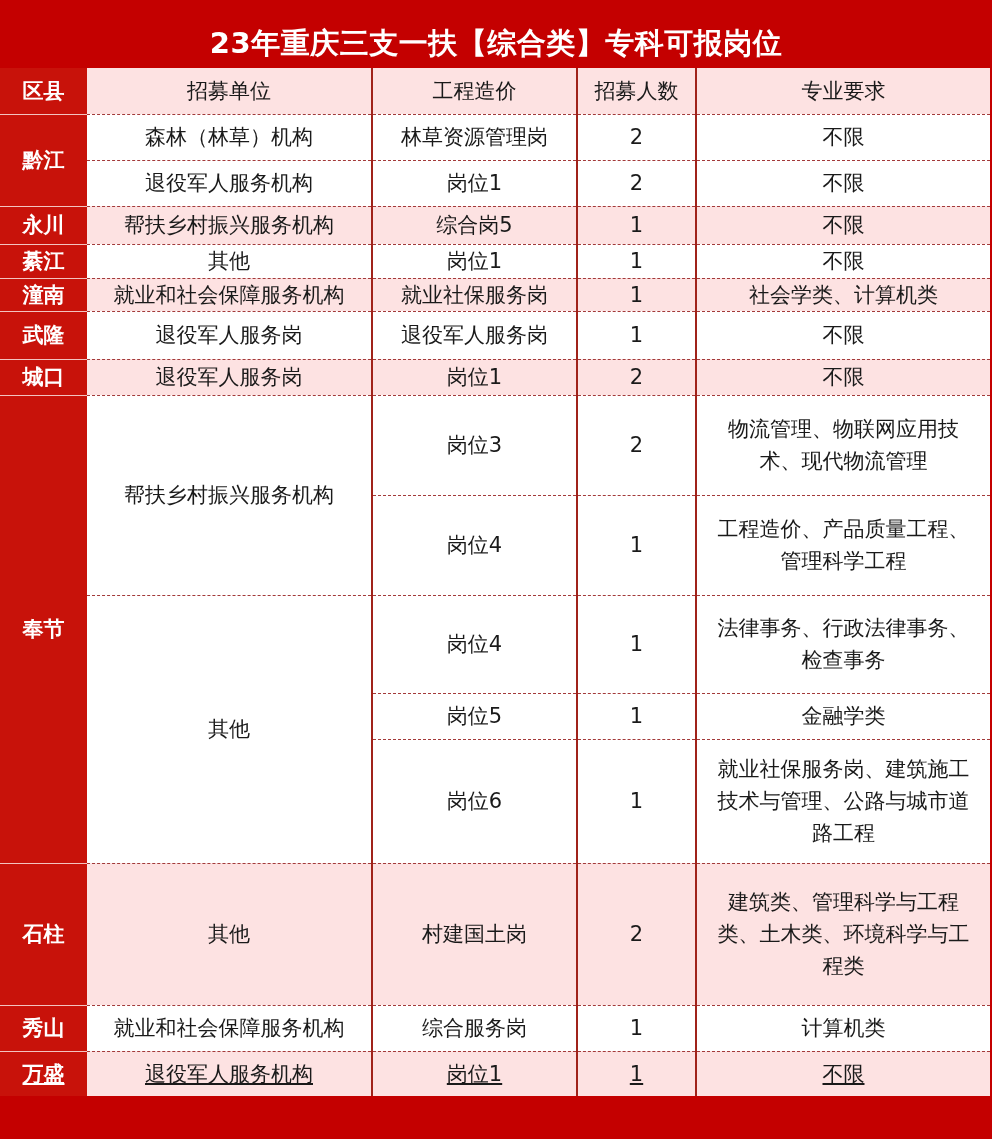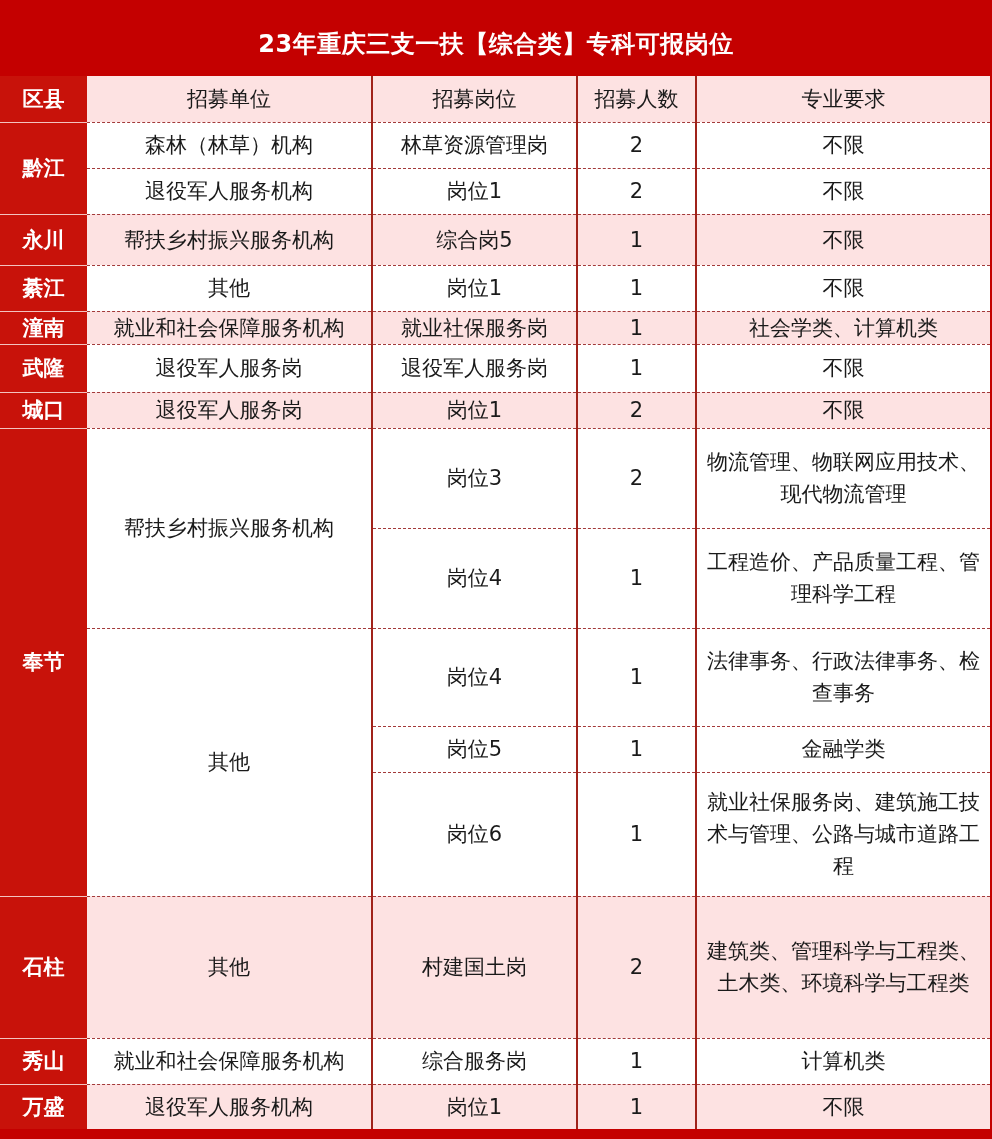--- a/index.html
+++ b/index.html
@@ -1,92 +1,92 @@
 <!DOCTYPE html>
 <html><head>
 <meta charset="utf-8">
 <style>
   * { box-sizing: border-box; margin: 0; padding: 0; }
   html, body { width: 992px; height: 1139px; background: #ffffff; overflow: hidden; }
   body { font-family: "DejaVu Sans", "Liberation Sans", sans-serif; }
   .wrap { position: relative; width: 992px; height: 1139px; background: #c40000; }
   .title {
     position: absolute; left: 0; top: 0; width: 992px; height: 88px;
-    background: #c40000; color: #ffffff; font-weight: bold; font-size: 24px;
+    background: #c40000; color: #ffffff; font-weight: bold; font-size: 29px;
     display: flex; align-items: center; justify-content: center; letter-spacing: 0.5px;
   }
   table {
-    position: absolute; left: 0; top: 76px; width: 990px;
+    position: absolute; left: 0; top: 68px; width: 990px;
     border-collapse: collapse; table-layout: fixed;
   }
   td, th {
     text-align: center; vertical-align: middle; font-size: 21px; color: #1a1a1a;
     font-weight: normal; line-height: 32px; padding: 0 8px;
     border-bottom: 1px dashed #a33a3a;
     border-left: 2px solid #a0231a;
   }
   th { background: #fde2e2; }
   td.district, th.district {
     background: #c8120a; color: #ffffff; font-weight: bold; border-left: none;
     border-bottom: 1px solid #f3c3c0; font-size: 21px; padding: 0;
   }
   td.unit, th.unit { border-left: none; margin-top: 32px; }
   tr.pink td:not(.district) { background: #fde2e2; }
   tr.white td:not(.district) { background: #ffffff; }
-  td.major { padding: 0 10px; }
-  .last td { border-bottom: none; }
+  td.major { padding: 0 20px; }
+  .last td { border-bottom: none; text-decoration: underline; }
 </style>
 </head>
 <body>
 
 <div class="wrap">
   <div class="title">23年重庆三支一扶【综合类】专科可报岗位</div>
 
   <table>
     <colgroup>
       <col style="width:87px">
       <col style="width:285px">
       <col style="width:205px">
       <col style="width:119px">
       <col style="width:294px">
     </colgroup>
     <thead>
       <tr style="height:46px">
         <th class="district">区县</th>
         <th class="unit">招募单位</th>
-        <th>招募岗位</th>
+        <th>工程造价</th>
         <th>招募人数</th>
         <th>专业要求</th>
       </tr>
     </thead>
     <tbody>
 
       <tr class="white" style="height:46px">
         <td class="district" rowspan="2">黔江</td>
         <td class="unit">森林（林草）机构</td>
         <td>林草资源管理岗</td>
         <td>2</td>
         <td class="major">不限</td>
       </tr>
       <tr class="white" style="height:46px">
         <td class="unit">退役军人服务机构</td>
         <td>岗位1</td>
         <td>2</td>
         <td class="major">不限</td>
       </tr>
 
-      <tr class="pink" style="height:51px">
+      <tr class="pink" style="height:38px">
         <td class="district">永川</td>
         <td class="unit">帮扶乡村振兴服务机构</td>
         <td>综合岗5</td>
         <td>1</td>
         <td class="major">不限</td>
       </tr>
 
-      <tr class="white" style="height:46px">
+      <tr class="white" style="height:34px">
         <td class="district">綦江</td>
         <td class="unit">其他</td>
         <td>岗位1</td>
         <td>1</td>
         <td class="major">不限</td>
       </tr>
 
       <tr class="pink" style="height:30px">
         <td class="district">潼南</td>
         <td class="unit">就业和社会保障服务机构</td>

